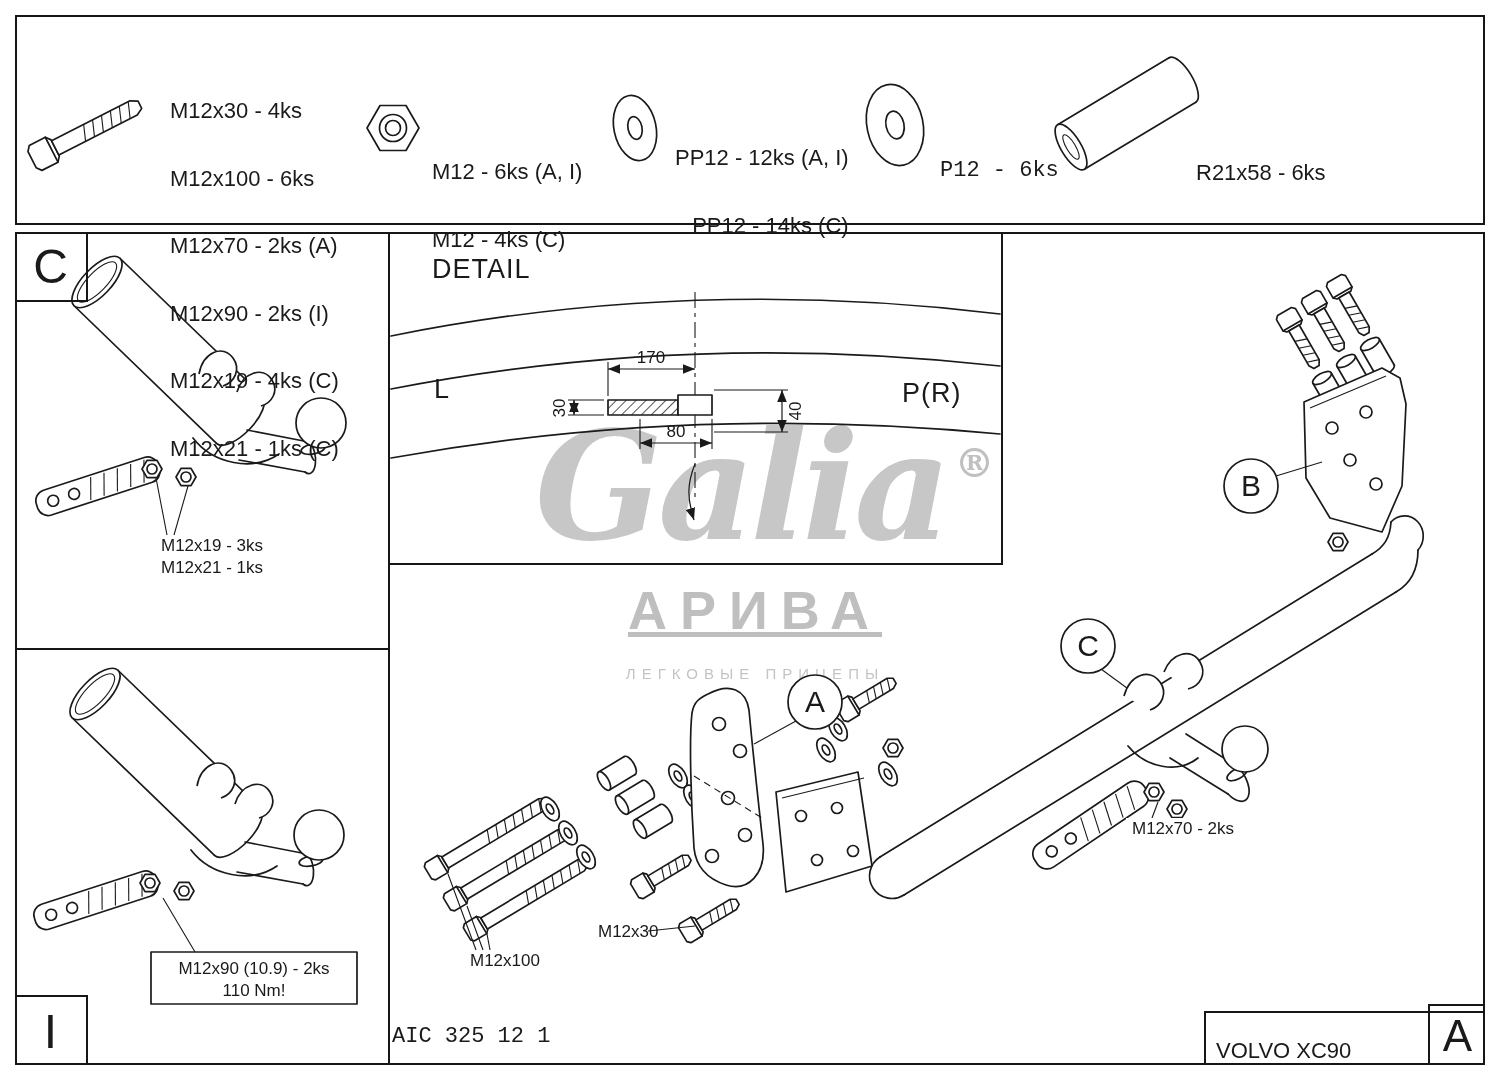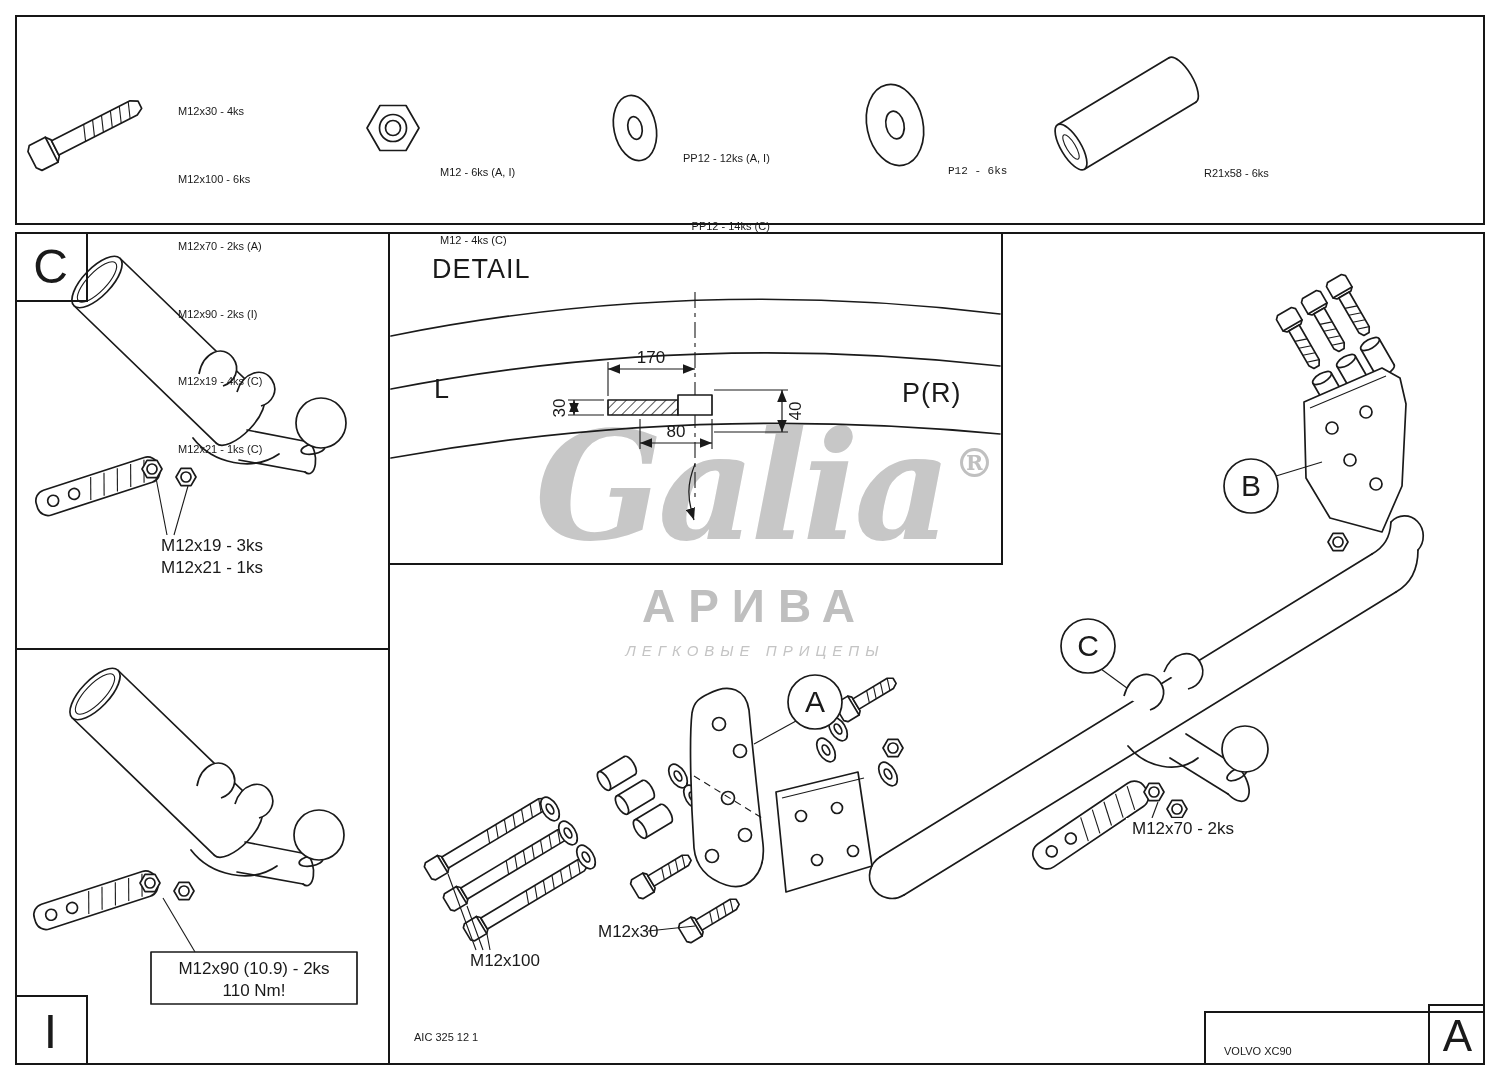--- a/index.html
+++ b/index.html
@@ -1,39 +1,39 @@
 <!DOCTYPE html>
 <html><head>
 <meta charset="utf-8">
 <style>
   html,body{margin:0;padding:0;background:#e9e9e9;}
   .sheet{position:relative;width:1500px;height:1080px;background:#ffffff;
          font-family:"Liberation Sans",sans-serif;color:#1a1a1a;overflow:hidden;}
   .abs{position:absolute;}
   .box{position:absolute;border:2px solid #161616;background:transparent;}
-  .txt{position:absolute;font-size:11px;line-height:22.5px;white-space:pre;z-index:3;margin-left:8px;}
+  .txt{position:absolute;font-size:22px;line-height:22.5px;white-space:pre;z-index:3;}
   .corner{position:absolute;display:flex;align-items:center;justify-content:center;
           font-size:48px;font-weight:400;z-index:3;}
   .ln{fill:none;stroke:#1a1a1a;stroke-width:1.7;stroke-linecap:round;stroke-linejoin:round;}
   .fw{fill:#ffffff;stroke:#1a1a1a;stroke-width:1.7;stroke-linejoin:round;}
   .thin{fill:none;stroke:#1a1a1a;stroke-width:1.1;}
   .dim{fill:none;stroke:#1a1a1a;stroke-width:1.2;}
   .cl{stroke:#1a1a1a;stroke-width:1.1;stroke-dasharray:16 5 4 5;}
   svg{position:absolute;overflow:visible;}
   svg text{font-family:"Liberation Sans",sans-serif;fill:#1a1a1a;stroke:none;}
   .lbl{font-size:17px;}
   .big{font-size:27px;letter-spacing:1px;}
   .co{font-size:30px;text-anchor:middle;}
   .z2{z-index:2;}
   .watermark{position:absolute;left:535px;top:400px;width:440px;text-align:center;z-index:1;}
   .wm-brand{font-family:"DejaVu Serif",serif;font-style:italic;font-weight:bold;
             font-size:150px;line-height:1.15;letter-spacing:-5px;color:#c7c7c7;}
   .wm-reg{position:relative;top:-62px;font-size:40px;letter-spacing:0;margin-left:8px;color:#c0c0c0;}
-  .wm-aruba{font-size:46px;font-weight:bold;letter-spacing:13px;margin-top:6px;color:#bfbfbf;}
-  .wm-sub{font-size:15px;letter-spacing:6px;margin-top:9px;color:#c4c4c4;font-style:italic;}
+  .wm-aruba{font-size:54px;font-weight:bold;letter-spacing:13px;margin-top:6px;color:#bfbfbf;text-decoration:underline;}
+  .wm-sub{font-size:15px;letter-spacing:6px;margin-top:24px;color:#c4c4c4;}
 </style>
 </head>
 <body>
 
 <div class="sheet">
 
   <svg width="0" height="0" style="left:0;top:0">
     <defs>
       <marker id="arrD" viewBox="0 0 10 8" refX="10" refY="4" markerWidth="12" markerHeight="10" orient="auto-start-reverse" markerUnits="userSpaceOnUse">
         <path d="M0,0 L10,4 L0,8 Z" fill="#1a1a1a"></path>
@@ -448,17 +448,17 @@
     </g>
     <g>
       <line class="thin" x1="260" y1="699" x2="307" y2="694"></line>
       <text class="lbl" x="210" y="705">M12x30</text>
     </g>
   </svg>
 
   <div class="abs" style="left:1204px;top:1011px;width:279px;border-top:2px solid #161616;z-index:3;"></div>
   <div class="abs" style="left:1204px;top:1011px;height:52px;border-left:2px solid #161616;z-index:3;"></div>
 
-  <div class="txt" style="left:406px;top:1026px;">AIC 325 12 1</div>
+  <div class="txt" style="left:392px;top:1026px;font-family:Liberation Mono, monospace;">AIC 325 12 1</div>
   <div class="txt" style="left:1216px;top:1040px;">VOLVO XC90</div>
   <div class="txt" style="left:1214px;top:1079px;">Kód: V0578(A,I,C)  5. 11. 2018</div>
 
 </div>
 
 </body></html>

